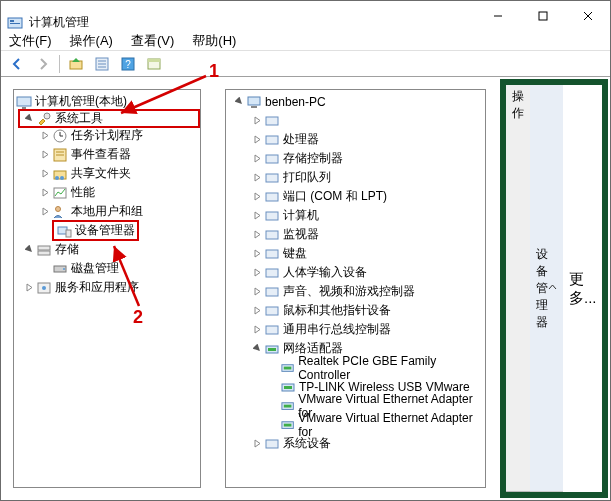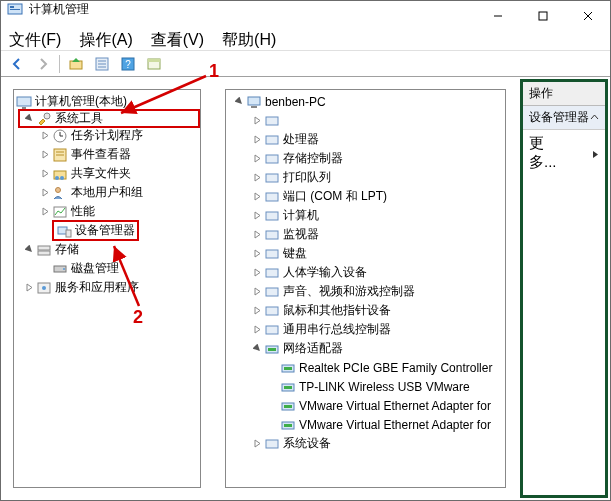--- a/index.html
+++ b/index.html
@@ -1,33 +1,33 @@
 <!DOCTYPE html>
 <html><head>
 <meta charset="utf-8">
 <style>
   * { box-sizing: border-box; }
   html, body { margin: 0; padding: 0; font-family: "Segoe UI", Tahoma, sans-serif; font-size: 12px; background: #fff; color: #000; }
   .window { width: 611px; height: 501px; border: 1px solid #6b6b6b; display: flex; flex-direction: column; background: #fff; position: relative; }
-  .titlebar { height: 30px; display: flex; align-items: flex-start; padding-left: 6px; }
+  .titlebar { height: 30px; display: flex; align-items: flex-end; padding-left: 6px; }
   .titlebar .icon { width: 16px; height: 16px; margin-right: 6px; }
   .titlebar .title { flex: 1; font-size: 12px; }
   .winbtns { display: flex; }
   .winbtn { width: 45px; height: 30px; display: flex; align-items: center; justify-content: center; }
   .winbtn svg { width: 10px; height: 10px; }
   .menubar { height: 20px; display: flex; align-items: center; padding: 0 4px; gap: 10px; border-bottom: 1px solid #e0e0e0; }
-  .menuitem { padding: 2px 4px; font-size: 16px; }
+  .menuitem { padding: 2px 4px; font-size: 13px; }
   .toolbar { height: 26px; display: flex; align-items: center; padding: 0 4px; gap: 2px; border-bottom: 1px solid #a0a0a0; }
   .tb-btn { width: 24px; height: 22px; display: flex; align-items: center; justify-content: center; }
   .tb-sep { width: 1px; height: 18px; background: #c0c0c0; margin: 0 2px; }
   .body { flex: 1; display: flex; min-height: 0; }
   .pane { border: 1px solid #888; margin: 12px; overflow: auto; }
   .left-pane { width: 188px; }
   .mid-pane { flex: 1; }
-  .right-pane { width: 88px; display: flex; flex-direction: column; margin: 2px; border: 3px solid #14532d; }
+  .right-pane { width: 108px; display: flex; flex-direction: row; margin: 2px; border: 6px solid #14532d; }
   .right-header { background: #efefef; border-bottom: 1px solid #bbb; padding: 3px 6px; font-size: 12px; }
   .right-item { background: #e8eef6; border-bottom: 1px solid #ccc; padding: 3px 6px; display: flex; justify-content: space-between; align-items: center; font-size: 12px; }
   .right-more { padding: 4px 6px; display: flex; justify-content: space-between; align-items: center; font-size: 15px; gap: 34px; }
   .tree { padding: 2px 0 2px 2px; }
   .row { display: flex; align-items: center; height: 19px; padding-right: 4px; }
   .tw { width: 14px; height: 14px; display: inline-flex; align-items: center; justify-content: center; color: #6b6b6b; }
   .ic { width: 16px; height: 16px; margin-right: 3px; display: inline-flex; align-items: center; justify-content: center; }
   .lbl { font-size: 12px; }
   .hl-red { border: 2px solid #d40000; padding: 0 2px; margin: -2px 0; }
   .ann { position: absolute; color: #d40000; font-size: 18px; font-weight: bold; pointer-events: none; }
@@ -189,39 +189,39 @@
           <span class="lbl">共享文件夹</span>
         </div>
         <div class="row" style="padding-left:22px">
           <span class="tw">
               <svg width="9" height="9" viewBox="0 0 9 9">
                 <path d="M2 1 L7 4.5 L2 8 Z" fill="none" stroke="#888"></path>
               </svg>
             </span>
           <span class="ic">
               <svg viewBox="0 0 16 16">
+                <rect x="2" y="3" width="12" height="10" fill="#fff" stroke="#888"></rect>
+                <polyline points="3,11 6,7 9,9 13,4" fill="none" stroke="#3fae49"></polyline>
+              </svg>
+            </span>
+          <span class="lbl">性能</span>
+        </div>
+        <div class="row" style="padding-left:22px">
+          <span class="tw">
+              <svg width="9" height="9" viewBox="0 0 9 9">
+                <path d="M2 1 L7 4.5 L2 8 Z" fill="none" stroke="#888"></path>
+              </svg>
+            </span>
+          <span class="ic">
+              <svg viewBox="0 0 16 16">
                 <circle cx="6" cy="5" r="2.5" fill="#e8c090" stroke="#b8864a"></circle>
                 <path d="M2 14 Q6 9 10 14" fill="#7aa5d6" stroke="#4a75a6"></path>
               </svg>
             </span>
           <span class="lbl">本地用户和组</span>
-        </div>
-        <div class="row" style="padding-left:22px">
-          <span class="tw">
-              <svg width="9" height="9" viewBox="0 0 9 9">
-                <path d="M2 1 L7 4.5 L2 8 Z" fill="none" stroke="#888"></path>
-              </svg>
-            </span>
-          <span class="ic">
-              <svg viewBox="0 0 16 16">
-                <rect x="2" y="3" width="12" height="10" fill="#fff" stroke="#888"></rect>
-                <polyline points="3,11 6,7 9,9 13,4" fill="none" stroke="#3fae49"></polyline>
-              </svg>
-            </span>
-          <span class="lbl">性能</span>
         </div>
         <div class="row" style="padding-left:36px">
           <span class="hl-red" style="display:flex;align-items:center;">
             <span class="ic">
                 <svg viewBox="0 0 16 16">
                   <rect x="2" y="4" width="9" height="7" fill="#d6e7f7" stroke="#5a85b8"></rect>
                   <rect x="10" y="7" width="5" height="7" fill="#e8e8e8" stroke="#888"></rect>
                 </svg>
               </span>
             <span class="lbl">设备管理器</span>

